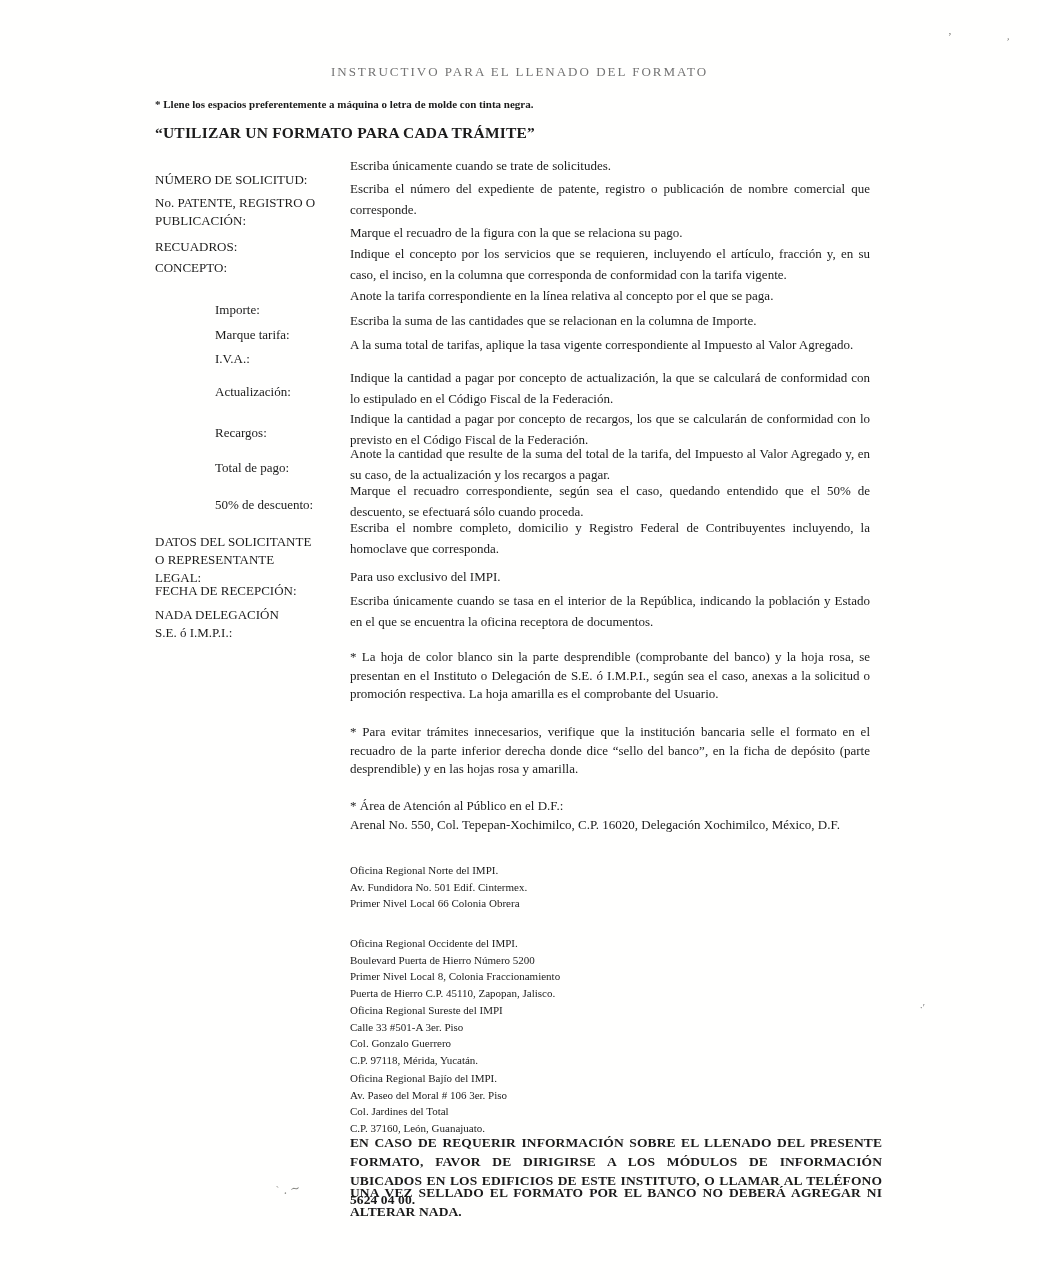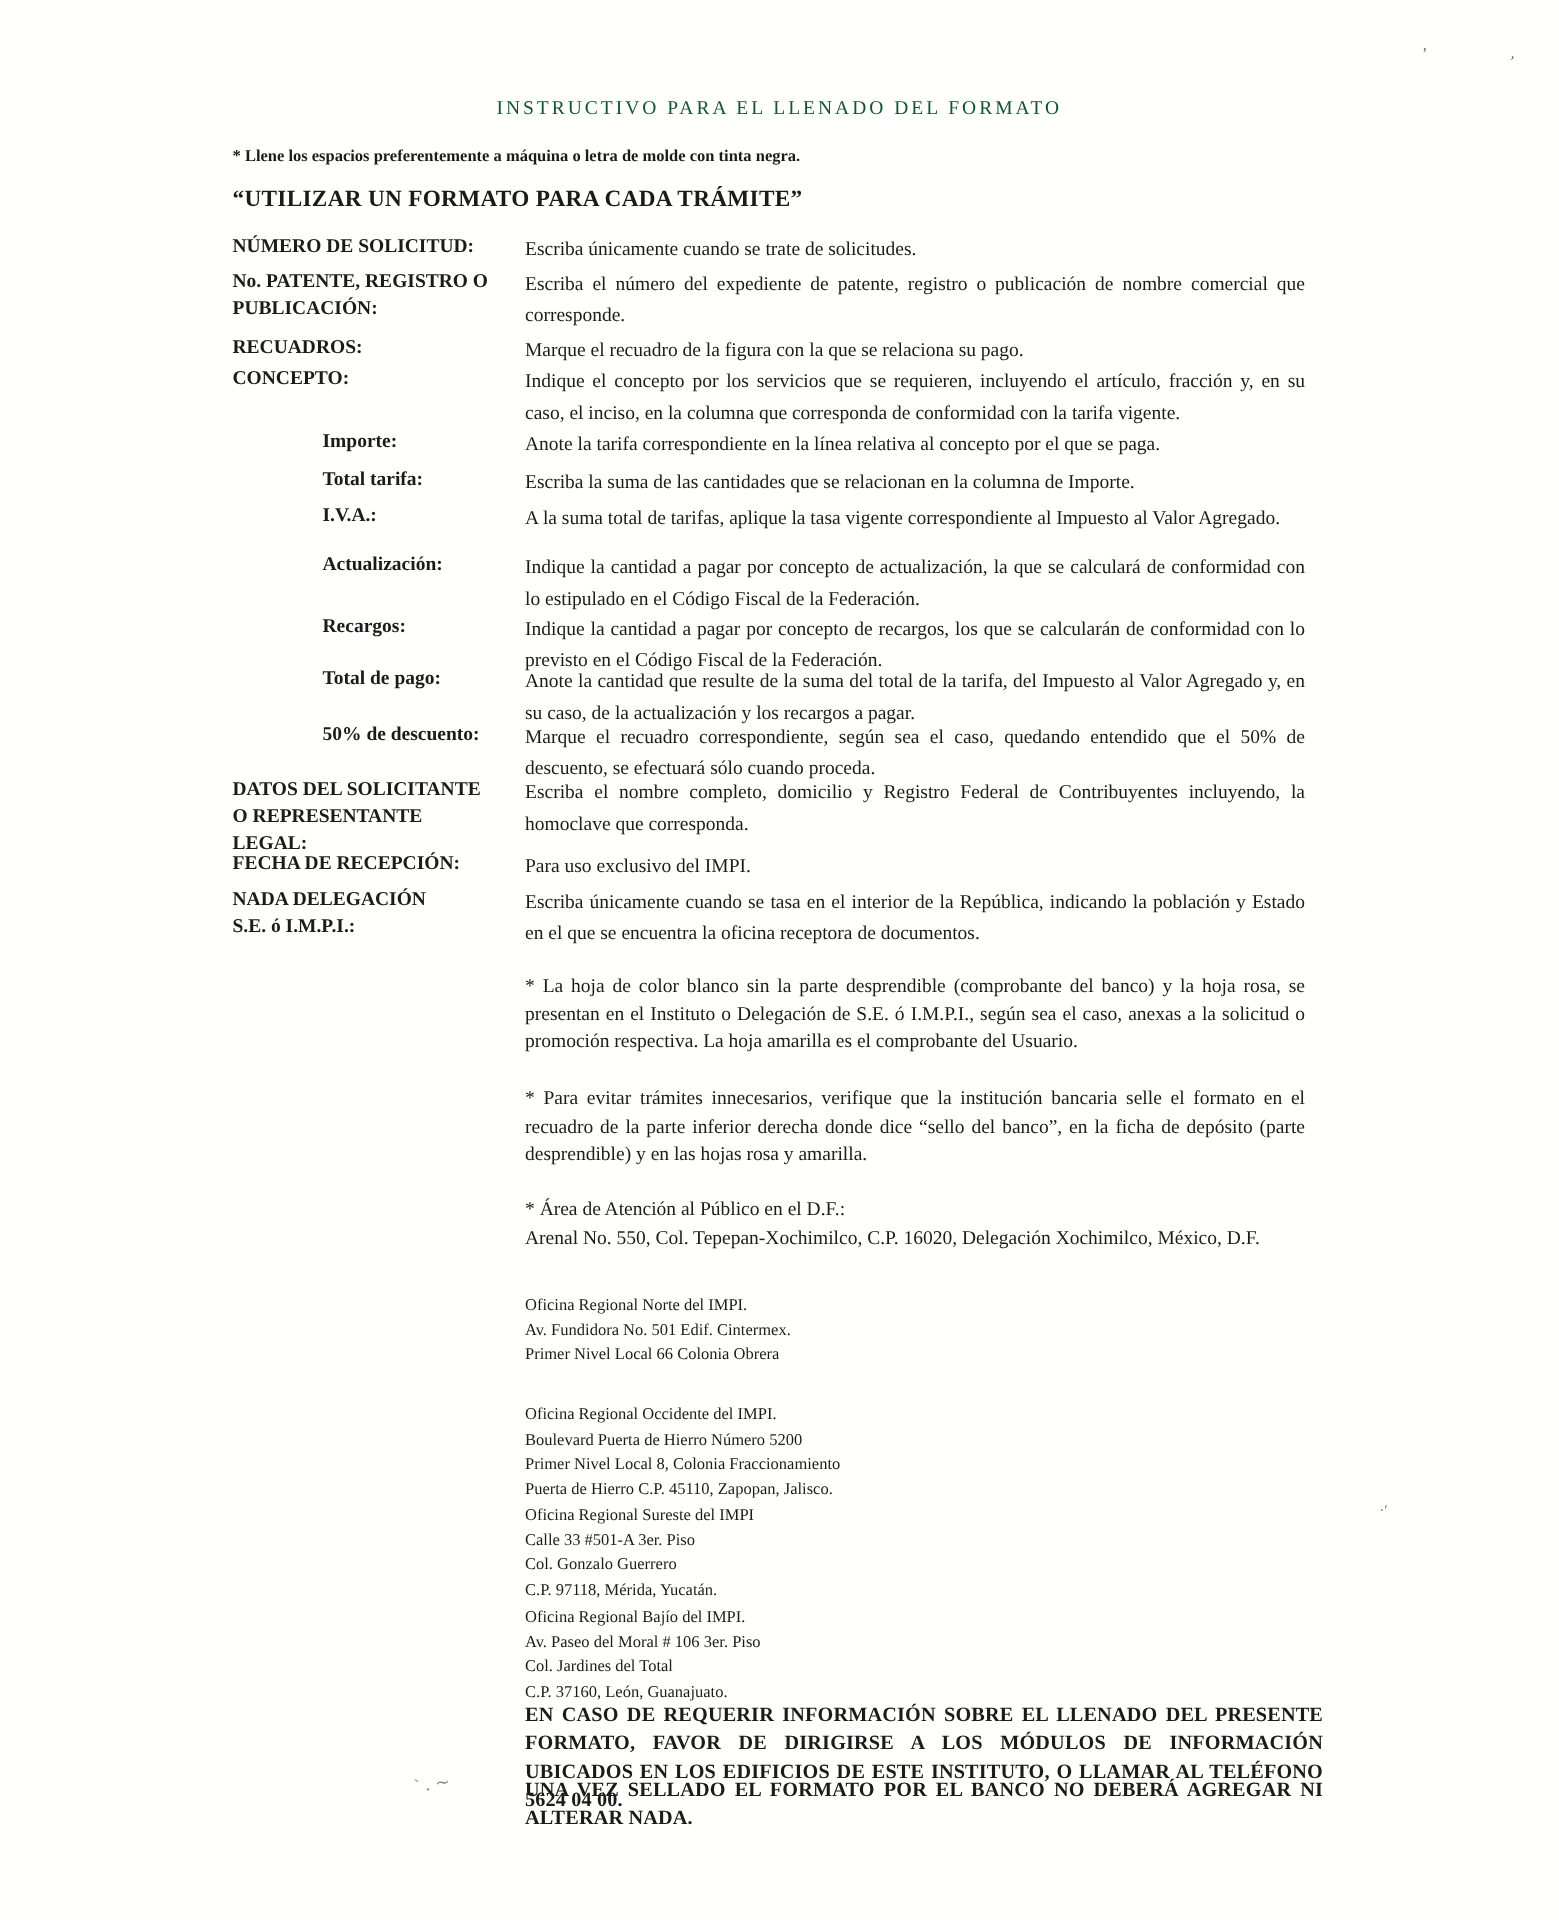--- a/index.html
+++ b/index.html
@@ -11,40 +11,40 @@
     font-family: "Liberation Serif", "DejaVu Serif", serif;
     color: #1b1b1b;
     overflow: hidden;
   }
   .doc-title {
     position: absolute;
     top: 64px; left: 0; width: 1039px;
     text-align: center;
     font-size: 13px;
     letter-spacing: 2px;
-    color: #14532d;
+    color: #737373;
     font-weight: 500;
   }
   .note {
     position: absolute;
     top: 98px; left: 155px; width: 720px;
     font-size: 11px;
     font-weight: bold;
   }
   .heading {
     position: absolute;
     top: 124px; left: 155px; width: 720px;
     font-size: 15.5px;
     font-weight: bold;
     letter-spacing: 0.2px;
   }
   .row { position: absolute; left: 155px; width: 725px; }
   .row .lbl {
-    position: absolute; left: 0; top: 0; width: 185px;
-    font-size: 13px; font-weight: bold;
+    position: absolute; left: 0; top: 16px; width: 185px;
+    font-size: 13px; font-weight: normal;
     line-height: 18px;
     white-space: pre-line;
   }
   .row.sub .lbl { left: 60px; width: 130px; }
   .row .desc {
     position: absolute; left: 195px; top: 0; width: 520px;
     font-size: 13px;
     line-height: 21px;
     text-align: justify;
   }
@@ -97,21 +97,21 @@
   </div>
   <div class="row" style="top:243px">
     <div class="lbl">CONCEPTO:</div>
     <div class="desc">Indique el concepto por los servicios que se requieren, incluyendo el artículo, fracción y, en su caso, el inciso, en la columna que corresponda de conformidad con la tarifa vigente.</div>
   </div>
   <div class="row sub" style="top:285px">
     <div class="lbl">Importe:</div>
     <div class="desc short">Anote la tarifa correspondiente en la línea relativa al concepto por el que se paga.</div>
   </div>
   <div class="row sub" style="top:310px">
-    <div class="lbl">Total tarifa:</div>
+    <div class="lbl">Marque tarifa:</div>
     <div class="desc short">Escriba la suma de las cantidades que se relacionan en la columna de Importe.</div>
   </div>
   <div class="row sub" style="top:334px">
     <div class="lbl">I.V.A.:</div>
     <div class="desc">A la suma total de tarifas, aplique la tasa vigente correspondiente al Impuesto al Valor Agregado.</div>
   </div>
   <div class="row sub" style="top:367px">
     <div class="lbl">Actualización:</div>
     <div class="desc">Indique la cantidad a pagar por concepto de actualización, la que se calculará de conformidad con lo estipulado en el Código Fiscal de la Federación.</div>
   </div>

